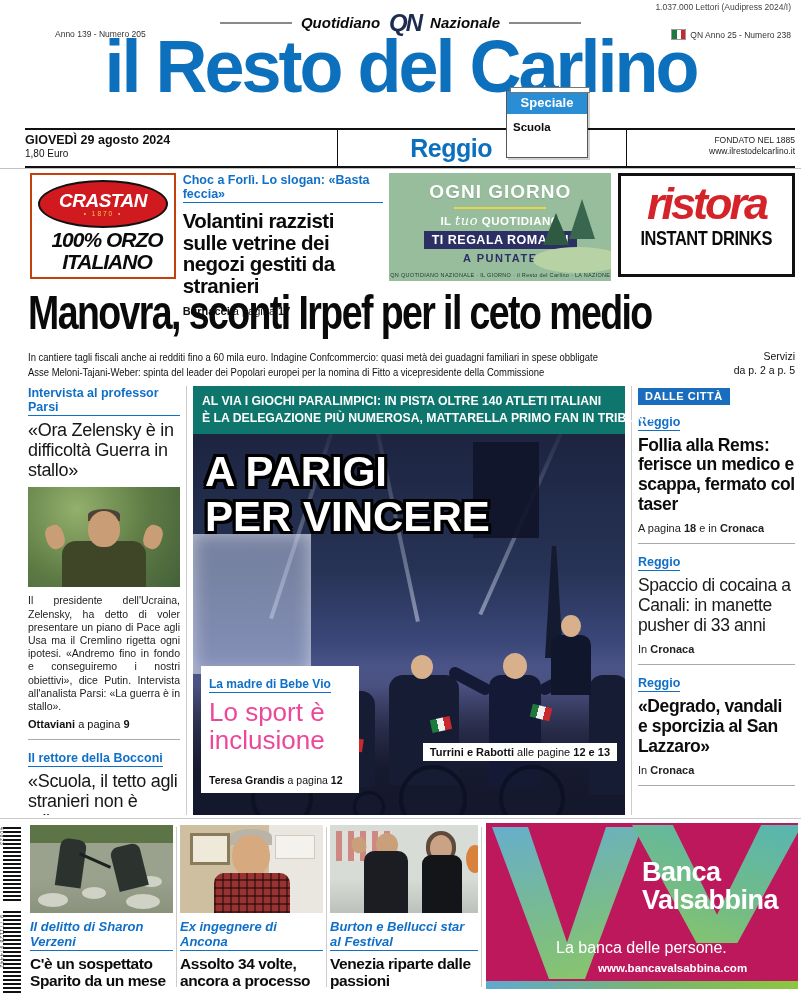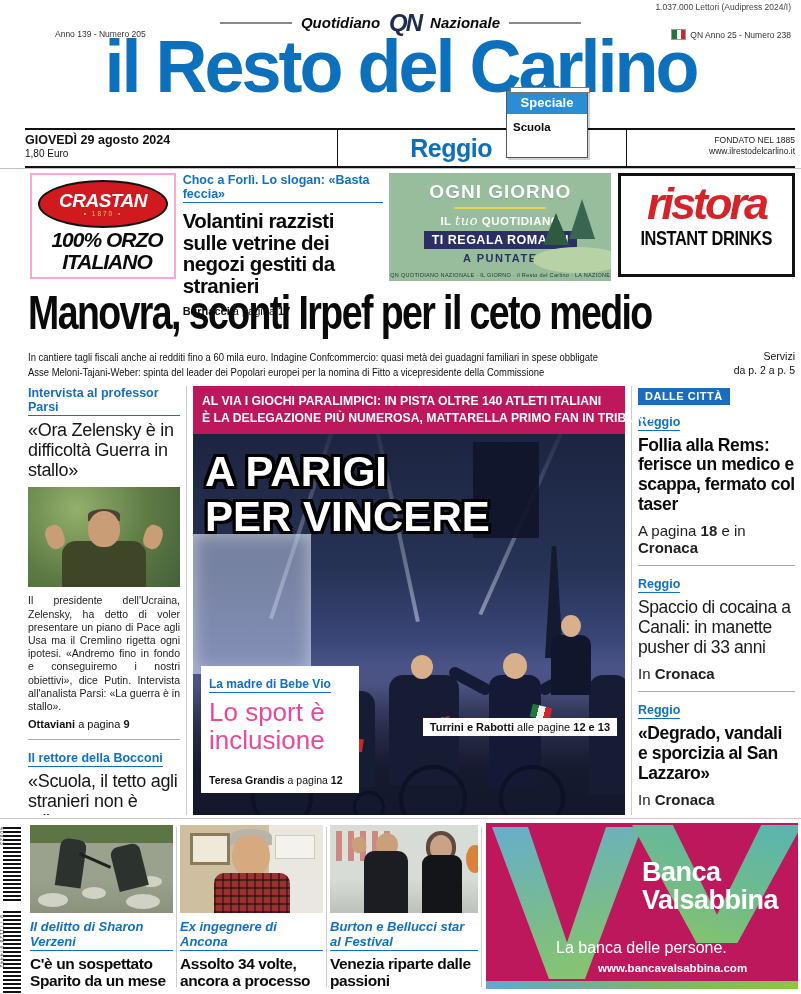--- a/index.html
+++ b/index.html
@@ -33,21 +33,21 @@
   .dcell1 .d1{font-weight:bold;font-size:12.5px;}
   .dcell1 .d2{font-size:10px;margin-top:1px;}
   .dcell2{flex:1;border-left:1px solid #111;border-right:1px solid #111;
           display:flex;align-items:center;justify-content:center;gap:46px;}
   .dcell2 .ed{font-size:25px;font-weight:bold;color:#0c70bc;letter-spacing:-.5px;}
   .dcell2 .pl{font-size:27px;font-weight:bold;color:#0c70bc;}
   .dcell3{width:168px;text-align:right;font-size:8.5px;color:#222;padding-top:5px;line-height:1.35;}
   .thinrule{position:absolute;top:168px;left:0;right:0;border-top:1px solid #c2c2c2;}
   
   .adsrow{position:absolute;top:173px;left:30px;right:6px;height:110px;display:flex;justify-content:space-between;}
-  .crastan{width:146px;height:106px;border:2px solid #f9a8d4;text-align:center;padding-top:5px;box-sizing:border-box;background:#fff;}
+  .crastan{width:146px;height:106px;border:2px solid #c2410c;text-align:center;padding-top:5px;box-sizing:border-box;background:#fff;}
   .cr-oval{margin:0 auto;width:126px;height:44px;background:#d11a1f;border:2px solid #111;border-radius:50%;
            display:flex;flex-direction:column;align-items:center;justify-content:center;color:#fff;}
   .cr-oval .b{font-size:19px;font-weight:bold;font-style:italic;letter-spacing:-.5px;line-height:1;}
   .cr-oval .y{font-size:6.5px;color:#f2c94c;letter-spacing:2px;}
   .cr-line{font-size:21px;font-weight:bold;font-style:italic;letter-spacing:-1px;line-height:.95;color:#0b0b0b;margin-top:2px;padding-left:8px;}
   .topstory{width:200px;}
   .kicker{display:inline-block;color:#1070c8;font-weight:bold;font-size:12.5px;
           border-bottom:1.5px solid #1070c8;padding-bottom:1px;}
   .ts-hl{font-size:20.5px;font-weight:bold;line-height:1.06;letter-spacing:-.5px;margin:7px 0 8px;color:#0b0b0b;}
   .by{font-size:11px;color:#111;}
@@ -87,21 +87,21 @@
   .z-head{position:absolute;bottom:40px;left:60px;width:32px;height:36px;background:#c99d76;border-radius:50% 50% 46% 46%;}
   .z-hair{position:absolute;bottom:66px;left:60px;width:32px;height:12px;background:#4d4237;border-radius:50% 50% 0 0;}
   .z-hand{position:absolute;width:18px;height:24px;background:#c99d76;border-radius:40%;}
   .z-hl{left:18px;bottom:38px;transform:rotate(-18deg);}
   .z-hr{right:18px;bottom:38px;transform:rotate(18deg);}
   .lf-body{font-size:10.5px;line-height:1.26;text-align:justify;color:#1c1c1c;}
   .lf-by{margin-top:5px;}
   .hr{border-top:1px solid #aaa;margin:9px 0 8px;}
   
   .centercol{width:432px;}
-  .banner{background:#be185d;color:#fff;padding:7px 9px;height:48px;box-sizing:border-box;}
+  .banner{background:#0f766e;color:#fff;padding:7px 9px;height:48px;box-sizing:border-box;}
   .banner div{font-weight:bold;font-size:13px;line-height:1.3;white-space:nowrap;transform:scaleX(.94);transform-origin:left;}
   .mainphoto{position:relative;width:432px;height:381px;overflow:hidden;
      background:linear-gradient(180deg,#1c2440 0%,#273356 36%,#3a4677 54%,#565e94 66%,#43466f 78%,#2b2c49 100%);}
   .beam{position:absolute;width:4px;height:220px;background:linear-gradient(rgba(255,255,255,0),rgba(235,240,255,.45));top:-30px;}
   .beam.b1{left:110px;transform:rotate(18deg);}
   .beam.b2{left:200px;transform:rotate(-12deg);}
   .beam.b3{left:330px;transform:rotate(24deg);}
   .screen{position:absolute;left:0;top:100px;width:118px;height:140px;background:rgba(186,196,226,.55);
           box-shadow:inset 0 0 18px rgba(255,255,255,.5);}
   .tower{position:absolute;left:280px;top:8px;width:66px;height:96px;background:#10152a;opacity:.92;}
@@ -133,28 +133,28 @@
           background:linear-gradient(90deg,#1e7a3c 0 33%,#f0f0f0 33% 66%,#c8282e 66%);}
   .fl1{left:238px;bottom:84px;transform:rotate(-12deg);}
   .fl2{left:150px;bottom:64px;transform:rotate(8deg);}
   .fl3{left:338px;bottom:96px;transform:rotate(14deg);}
   .ph-title{position:absolute;left:12px;top:16px;color:#fff;font-weight:bold;font-size:42px;line-height:1.06;letter-spacing:0;
       text-shadow:-3px -3px 0 #000,3px -3px 0 #000,-3px 3px 0 #000,3px 3px 0 #000,0 -3px 0 #000,0 3px 0 #000,-3px 0 0 #000,3px 0 0 #000;}
   .inset{position:absolute;left:8px;top:232px;width:158px;background:#fff;padding:8px 8px 7px;box-sizing:border-box;}
   .inset .kicker{font-size:12px;}
   .in-hl{font-size:26px;line-height:1.08;margin:5px 0 20px;color:#ec4899;}
   .inset .by{font-size:10.5px;}
-  .capbox{position:absolute;right:8px;top:284px;background:#fff;padding:3px 7px;font-size:11px;white-space:nowrap;}
+  .capbox{position:absolute;right:8px;top:309px;background:#fff;padding:3px 7px;font-size:11px;white-space:nowrap;}
   
   .rightcol{width:158px;}
   .badge{display:inline-block;background:#1a6dbd;color:#fff;font-weight:bold;font-size:11px;
          padding:2.5px 7px;letter-spacing:.5px;margin-bottom:7px;}
   .rt-hl{font-size:17.5px;font-weight:bold;line-height:1.14;letter-spacing:-.4px;margin:5px 0 7px;color:#0c0c0c;}
   .rt-hl.light{font-weight:normal;color:#1a1a1a;}
-  .ref{font-size:15px;color:#222;}
+  .ref{font-size:11px;color:#222;}
   .ref b{font-weight:bold;}
   
   .bottomrow{position:absolute;top:818px;left:0;right:0;height:176px;border-top:1px solid #c9c9c9;}
   .barcode{position:absolute;left:3px;top:8px;width:18px;height:74px;
            background:repeating-linear-gradient(180deg,#111 0 2px,#fff 2px 4px);}
   .barcode.b2{top:92px;height:86px;}
   .bdigits{position:absolute;left:-1px;top:8px;font-size:5px;color:#333;writing-mode:vertical-rl;letter-spacing:1px;}
   .bd2{top:96px;}
   .bcell{position:absolute;top:6px;}
   .bc1{left:30px;width:143px;}

